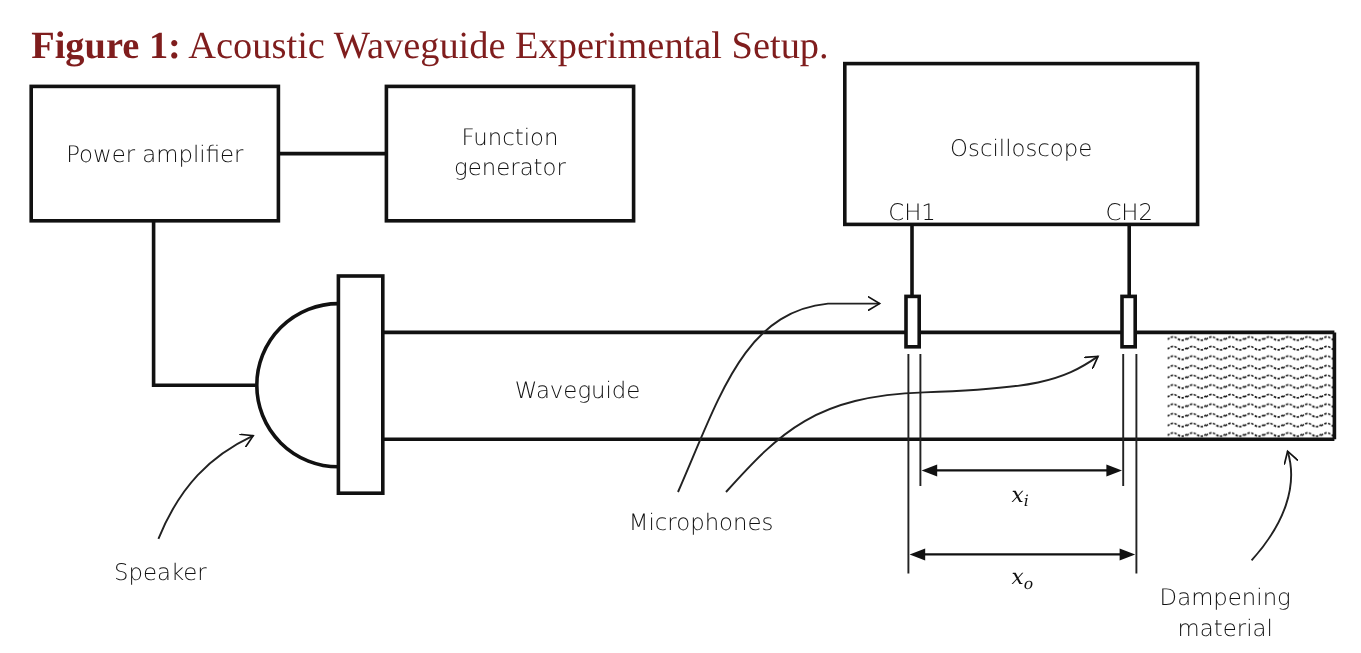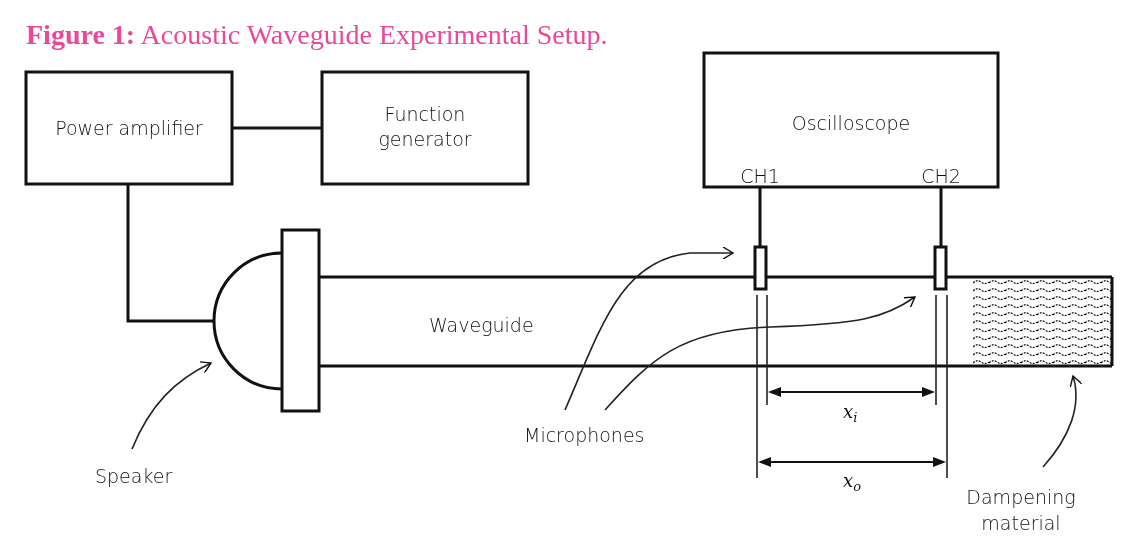--- a/index.html
+++ b/index.html
@@ -1,17 +1,17 @@
 <!DOCTYPE html>
 <html><head>
 <meta charset="utf-8">
 <style>
   html, body { margin:0; padding:0; background:#ffffff; }
   body { width:1134px; height:544px; position:relative; overflow:hidden; }
-  #title { position:absolute; left:26px; top:19px; font-family:"Liberation Serif", serif; font-size:28px; color:#ec4899; white-space:nowrap; }
+  #title { position:absolute; left:26px; top:19px; font-family:"Liberation Serif", serif; font-size:32px; color:#7f1d1d; white-space:nowrap; }
   #title b { font-weight:bold; }
   svg { position:absolute; left:0; top:0; }
   .lbl { font-family:"DejaVu Sans", sans-serif; font-size:19px; fill:#111; font-weight:300; }
   .math { font-family:"DejaVu Serif", serif; font-style:italic; font-size:18px; fill:#111; }
   .box { fill:#fff; stroke:#111; stroke-width:3; }
   .wire { stroke:#111; stroke-width:3; fill:none; }
   .thin { stroke:#222; stroke-width:1.6; fill:none; }
   .dim { stroke:#111; stroke-width:2; fill:none; }
 </style>
 </head>

